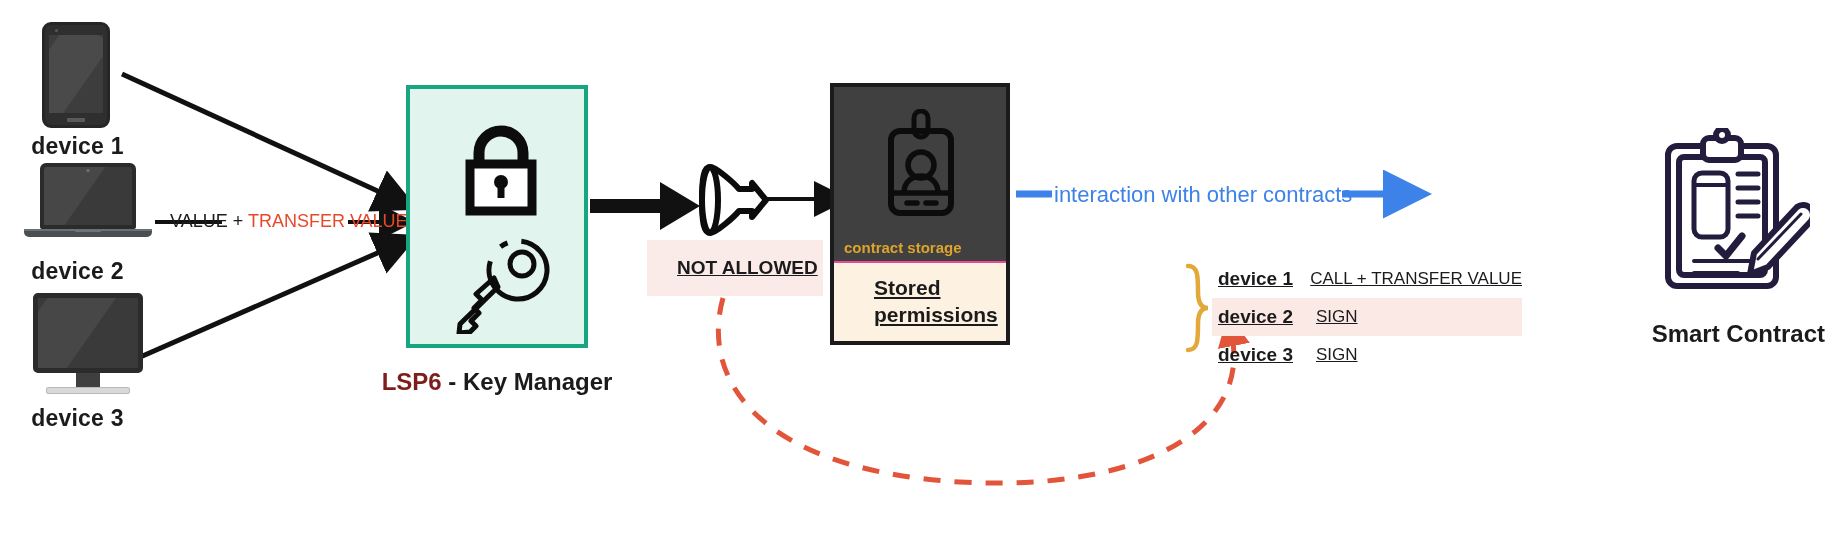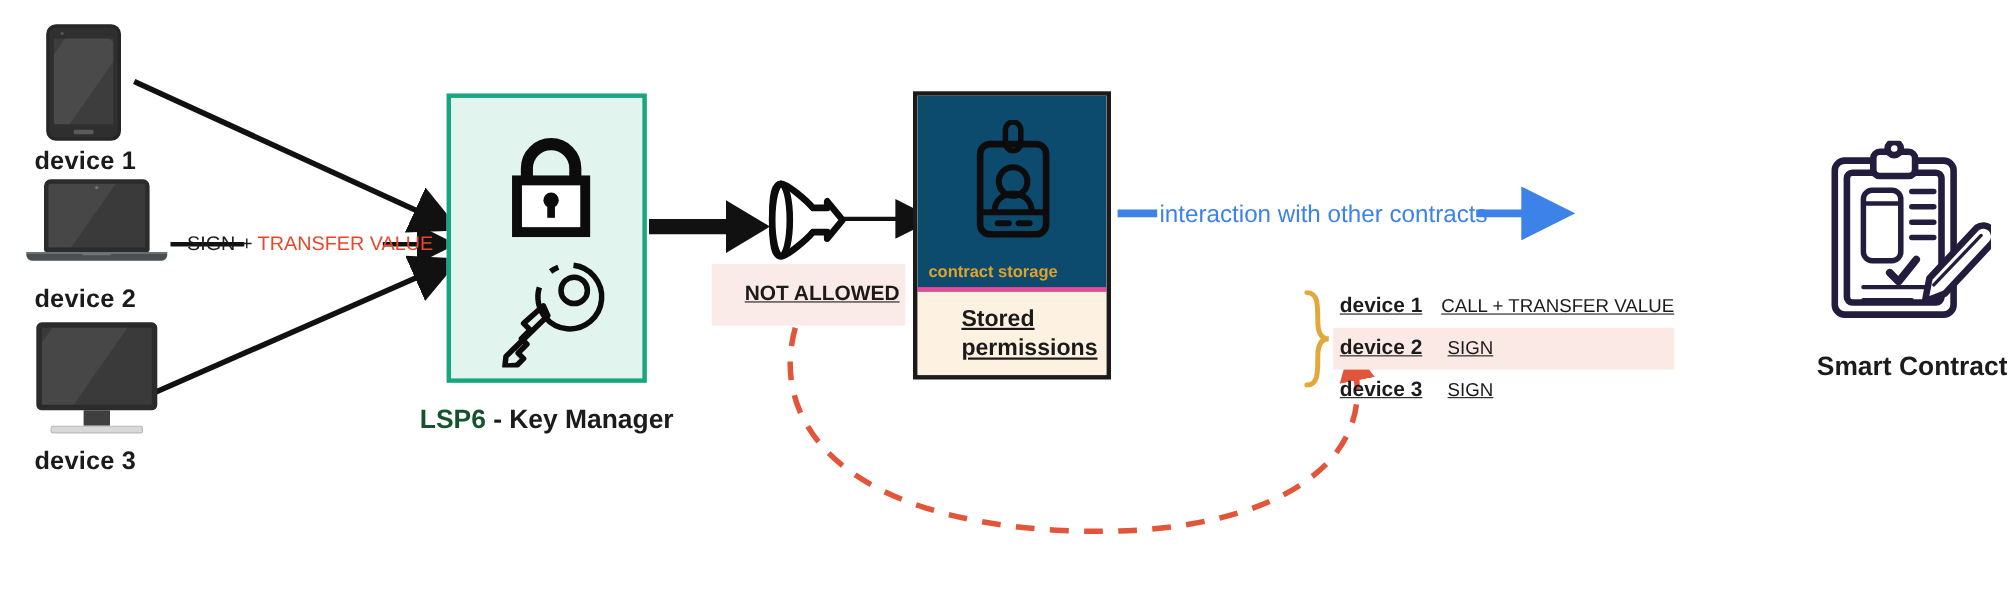--- a/index.html
+++ b/index.html
@@ -103,34 +103,34 @@
     border: 4px solid #17a67f;
     box-sizing: border-box;
   }
   .node-caption {
     font-weight: bold;
     font-size: 24px;
     color: #1b1b1b;
     white-space: nowrap;
     text-align: center;
   }
-  .cap-teal { color: #14532d; }
+  .cap-teal { color: #7f1d1d; }
   .cap-blue { color: #3d82e8; }
 
   
   .lsp0-box {
     border: 4px solid #1b1b1b;
     box-sizing: border-box;
     background: #fdf2e2;
     overflow: hidden;
   }
   .lsp0-top {
-    background: #0c4a6e;
+    background: #404040;
     position: relative;
-    border-bottom: 4px solid #ec4899;
+    border-bottom: 2px solid #ec4899;
     height: 174px;
   }
   .contract-storage {
     position: absolute;
     left: 10px; bottom: 5px;
     color: #dda32c;
     font-weight: bold;
     font-size: 15px;
   }
   .stored-perm {
@@ -283,21 +283,21 @@
   <div class="abs" style="left:22px;top:293px;width:132px;">
     <div class="monitor-screen">
       <div class="sheen" style="left:-20px;top:-34px;width:56px;height:170px;"></div>
     </div>
     <div class="monitor-neck"></div>
     <div class="monitor-foot"></div>
   </div>
   <div class="abs device-label" style="left:0px;top:405px;width:155px;">device 3</div>
 
   <div class="abs edge-label" style="left:170px;top:211px;">
-    <span>SIGN + </span><span class="accent-red">TRANSFER VALUE</span>
+    <span>VALUE + </span><span class="accent-red">TRANSFER VALUE</span>
   </div>
 
   <div class="abs lsp6-box" style="left:406px;top:85px;width:182px;height:263px;">
 
     <svg class="abs" style="left:41px;top:30px;" width="100" height="100" viewBox="0 0 100 100">
       <path d="M28,46 L28,34 a22,22 0 0 1 44,0 L72,46" fill="none" stroke="#0c0c0c" stroke-width="11"></path>
       <rect x="19" y="45" width="62" height="47" fill="#ffffff" stroke="#0c0c0c" stroke-width="9"></rect>
       <circle cx="50" cy="63" r="7" fill="#0c0c0c"></circle>
       <rect x="46.5" y="63" width="7" height="16" fill="#0c0c0c"></rect>
     </svg>

